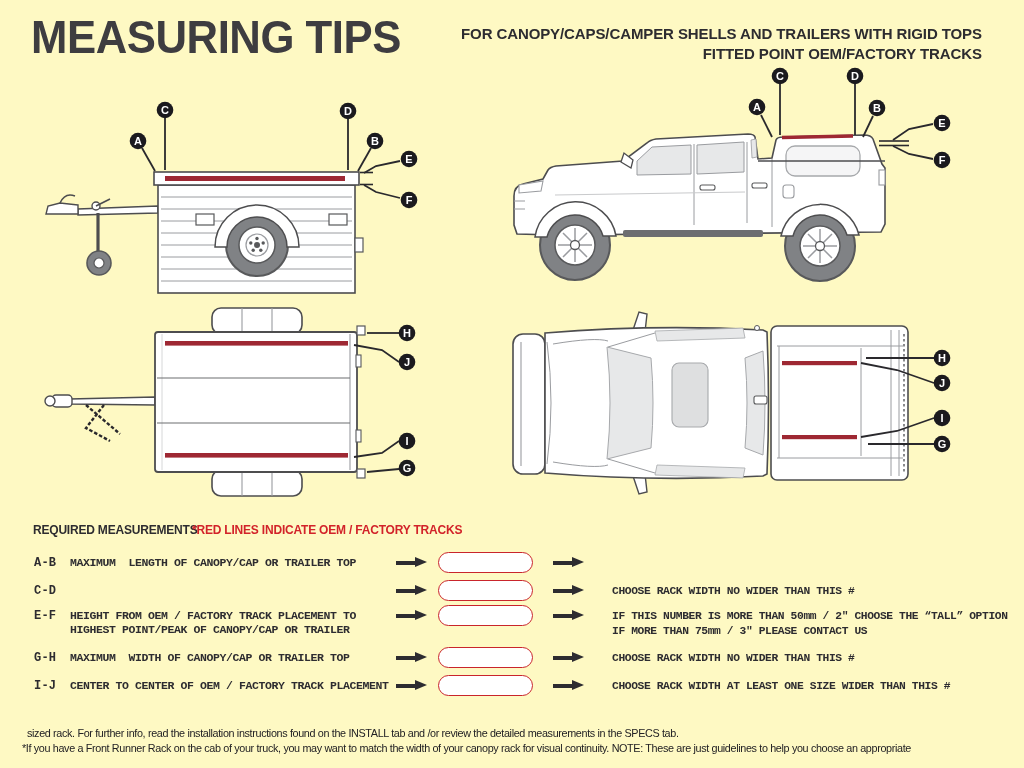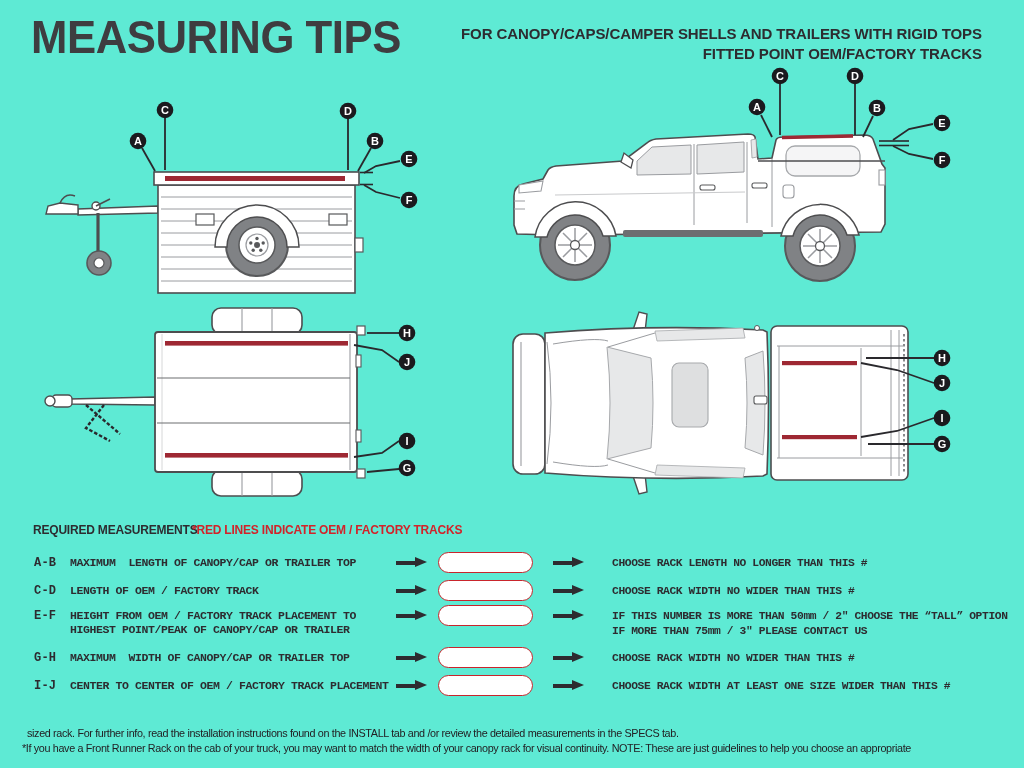--- a/index.html
+++ b/index.html
@@ -1,18 +1,18 @@
 <!DOCTYPE html>
 <html><head>
 <meta charset="utf-8">
 <style>
   * { margin:0; padding:0; box-sizing:border-box; }
   html,body { background:#fff; }
   .page {
-    position:relative; width:1024px; height:768px; background:#5eead4;
+    position:relative; width:1024px; height:768px; background:#fef9c3;
     font-family:"Liberation Sans", sans-serif; color:#2D2C30; overflow:hidden;
   }
   .title {
     position:absolute; left:31px; top:13px; font-size:47px; line-height:1;
     font-weight:800; color:#3E3D40; letter-spacing:-0.5px;
     transform:scale(0.93,1); transform-origin:0 0; white-space:nowrap;
   }
   .subtitle {
     position:absolute; left:461px; top:24px; font-size:15px; line-height:19.5px;
     font-weight:700; color:#2D2C30; letter-spacing:-0.1px; white-space:nowrap;text-align:right;
@@ -327,26 +327,24 @@
     <span class="desc">MAXIMUM  LENGTH OF CANOPY/CAP OR TRAILER TOP</span>
     <span class="arrow a1" style="top:1px">
         <i class="shaft"></i>
         <i class="head"></i>
       </span>
     <span class="pill" style="top:-4px"></span>
     <span class="arrow a2" style="top:1px">
         <i class="shaft"></i>
         <i class="head"></i>
       </span>
-    <span class="result">CHOOSE RACK LENGTH NO LONGER THAN THIS #</span>
   </div>
 
   <div class="meas-row" style="top:584px">
     <span class="key">C-D</span>
-    <span class="desc">LENGTH OF OEM / FACTORY TRACK</span>
     <span class="arrow a1" style="top:1px">
         <i class="shaft"></i>
         <i class="head"></i>
       </span>
     <span class="pill" style="top:-4px"></span>
     <span class="arrow a2" style="top:1px">
         <i class="shaft"></i>
         <i class="head"></i>
       </span>
     <span class="result">CHOOSE RACK WIDTH NO WIDER THAN THIS #</span>

